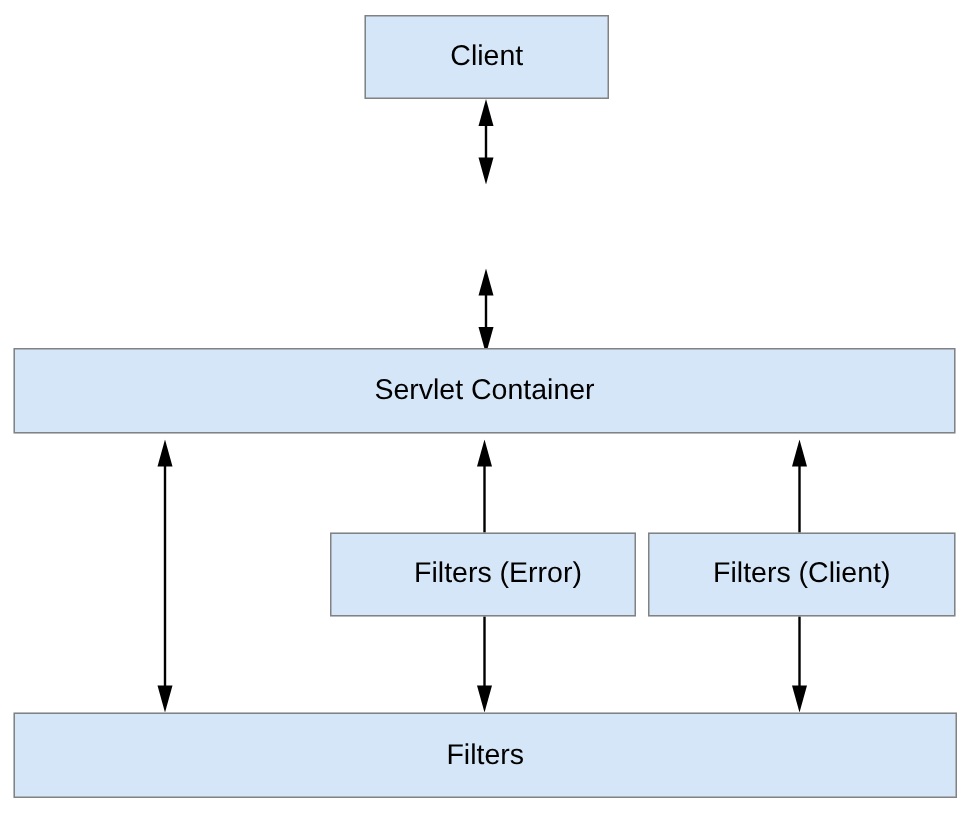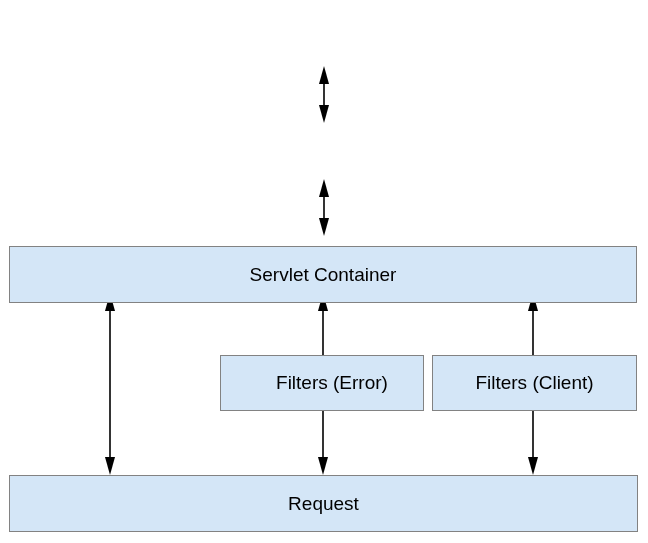--- a/index.html
+++ b/index.html
@@ -27,54 +27,57 @@
     color: var(--text, #000000);
     z-index: 2;
   }
   .arrow {
     position: absolute;
     z-index: 1;
   }
   
   #n-client            { left: 243px; top: 10px;  width: 163px; height: 56px; }
   #n-listener          { left: 243px; top: 123px; width: 163px; height: 56px; }
-  #n-servlet-container { left: 9px;   top: 246px; width: 628px; height: 57px; }
+  #n-servlet-container { left: 9px;   top: 232px; width: 628px; height: 57px; }
   #n-filters-request   { left: 9px;   top: 355px; width: 204px; height: 56px; }
   #n-filters-error     { left: 220px; top: 355px; width: 204px; height: 56px; padding-left: 20px; }
   #n-filters-forward   { left: 432px; top: 355px; width: 205px; height: 56px; }
   #n-servlet           { left: 9px;   top: 475px; width: 629px; height: 57px; }
   
   #a-client-listener     { left: 316px; top: 66px;  }
   #a-listener-container  { left: 316px; top: 179px; }
   #a-request-path        { left: 102px; top: 293px; }
   #a-error-path          { left: 315px; top: 293px; }
   #a-forward-path        { left: 525px; top: 293px; }
 </style>
 </head>
 <body>
 
 <div class="canvas">
 
+  <div class="node" id="n-client">
+    <span>Client</span>
+  </div>
 
 
   <div class="node" id="n-servlet-container">
     <span>Servlet Container</span>
   </div>
 
 
   <div class="node" id="n-filters-error">
     <span>Filters (Error)</span>
   </div>
 
   <div class="node" id="n-filters-forward">
     <span>Filters (Client)</span>
   </div>
 
   <div class="node" id="n-servlet">
-    <span>Request</span>
+    <span>Filters</span>
   </div>
 
   <svg class="arrow" id="a-client-listener" width="16" height="57" viewBox="0 0 16 57" aria-hidden="true">
     <line x1="8" y1="10" x2="8" y2="47" stroke="#000000" stroke-width="1.6"></line>
     <polygon points="8,0 3,18 13,18" fill="#000000"></polygon>
     <polygon points="8,57 3,39 13,39" fill="#000000"></polygon>
   </svg>
 
   <svg class="arrow" id="a-listener-container" width="16" height="57" viewBox="0 0 16 57" aria-hidden="true">
     <line x1="8" y1="10" x2="8" y2="47" stroke="#000000" stroke-width="1.6"></line>

